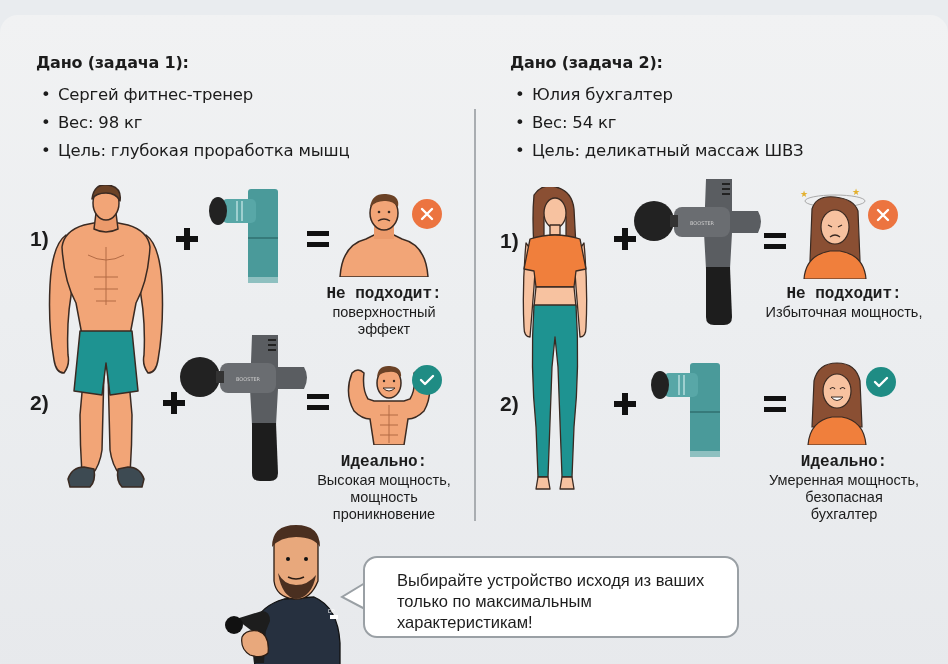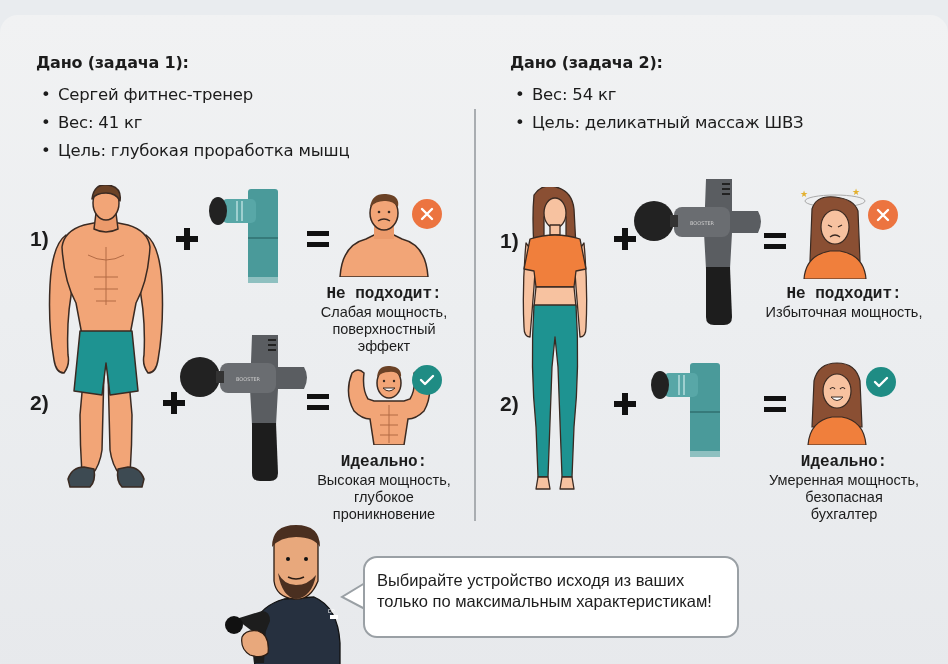--- a/index.html
+++ b/index.html
@@ -30,42 +30,43 @@
   .eq::before { top: 0; } .eq::after { top: 11px; }
 
   .result-text { position: absolute; text-align: center; font-size: 14.5px; line-height: 17px; }
   .result-text .head { font-weight: bold; font-size: 16px; line-height: 19px; font-family: Liberation Mono, monospace; }
   .badge { position: absolute; width: 30px; height: 30px; border-radius: 50%; display: flex; align-items: center; justify-content: center; }
   .badge.bad { background: #ec7440; }
   .badge.good { background: #1f8c84; }
   .bubble {
     position: absolute; left: 363px; top: 541px; width: 376px; height: 82px;
     background: #fff; border: 2px solid #9aa0a5; border-radius: 14px;
-    padding: 12px 12px; font-size: 16.5px; line-height: 21px; color: #1d1d1d;
+    padding: 12px 32px; font-size: 16.5px; line-height: 21px; color: #1d1d1d;
   }
   .bubble-tail { position: absolute; left: 340px; top: 566px; }
   svg { display: block; }
 </style>
 </head>
 <body>
 
 <div class="card">
 
   <div class="given" style="left:36px; top:38px;">
     <div class="given-title">Дано (задача 1):</div>
     <ul>
       <li><span>Сергей </span><b>фитнес-тренер</b></li>
-      <li><b>Вес:</b><span> 41 кг</span></li>
+      <li><b>Вес:</b><span> 98 кг</span></li>
       <li><b>Цель:</b><span> глубокая проработка мышц</span></li>
     </ul>
   </div>
 
   <div class="given" style="left:510px; top:38px;">
     <div class="given-title">Дано (задача 2):</div>
     <ul>
+      <li><span>Юлия </span><b>бухгалтер</b></li>
       <li><b>Вес:</b><span> 54 кг</span></li>
       <li><b>Цель:</b><span> деликатный массаж ШВЗ</span></li>
     </ul>
   </div>
 
   <div class="divider"></div>
 
   <div class="num" style="left:30px; top:212px;">1)</div>
   <div class="num" style="left:30px; top:376px;">2)</div>
 
@@ -136,21 +137,20 @@
     <circle cx="43" cy="21" r="1.3" fill="#3a2a22"></circle>
       <circle cx="53" cy="21" r="1.3" fill="#3a2a22"></circle>
   </svg>
   <div class="badge bad" style="left:412px; top:184px;">
     <svg width="14" height="14" viewBox="0 0 14 14">
         <path d="M2 2 L12 12 M12 2 L2 12" stroke="#fff" stroke-width="2.4" stroke-linecap="round"></path>
       </svg>
   </div>
   <div class="result-text" style="left:298px; top:270px; width:172px;">
     <div class="head">Не подходит:</div>
-    <div>Слабая мощность,</div>
     <div>поверхностный</div>
     <div>эффект</div>
   </div>
 
   <svg style="position:absolute; left:340px; top:348px;" width="98" height="82" viewBox="0 0 98 82">
     <path d="M14 48 Q4 30 12 10 Q18 4 24 10 Q22 26 28 36 L34 38 L64 38 L70 36 Q76 26 74 10 Q80 4 86 10 Q94 30 84 48 Q76 56 68 56 L64 82 L34 82 L30 56 Q22 56 14 48 Z" fill="#f2a577" stroke="#3a2a22" stroke-width="1.5"></path>
     <ellipse cx="49" cy="20" rx="12" ry="15" fill="#f2a577" stroke="#3a2a22" stroke-width="1.5"></ellipse>
     <path d="M37 14 Q38 2 50 3 Q62 4 61 14 Q56 8 49 9 Q42 9 37 14 Z" fill="#6b4226"></path>
     <path d="M43 25 Q49 31 55 25 Z" fill="#fff" stroke="#3a2a22" stroke-width="1"></path>
     <circle cx="44" cy="18" r="1.2" fill="#3a2a22"></circle>
@@ -158,21 +158,21 @@
     <path d="M40 52 L58 52 M40 62 L58 62 M40 72 L58 72 M49 42 L49 80" stroke="#b36b45" stroke-width="1"></path>
   </svg>
   <div class="badge good" style="left:412px; top:350px;">
     <svg width="16" height="14" viewBox="0 0 16 14">
         <path d="M2 7 L6 11 L14 3" stroke="#fff" stroke-width="2.4" fill="none" stroke-linecap="round" stroke-linejoin="round"></path>
       </svg>
   </div>
   <div class="result-text" style="left:298px; top:438px; width:172px;">
     <div class="head">Идеально:</div>
     <div>Высокая мощность,</div>
-    <div>глубокое</div>
+    <div>мощность</div>
     <div>проникновение</div>
   </div>
 
   <div class="num" style="left:500px; top:214px;">1)</div>
   <div class="num" style="left:500px; top:377px;">2)</div>
 
   <svg style="position:absolute; left:518px; top:172px;" width="74" height="306" viewBox="0 0 74 306">
     <g stroke="#3a2a22" stroke-width="1.3" stroke-linejoin="round">
       <path d="M16 8 Q24 -4 38 0 Q54 4 56 22 L58 60 L48 60 L48 30 L26 30 L26 60 L16 60 Q14 30 16 8 Z" fill="#8a4f33"></path>
       <ellipse cx="37" cy="26" rx="11" ry="15" fill="#f7c2a0"></ellipse>

